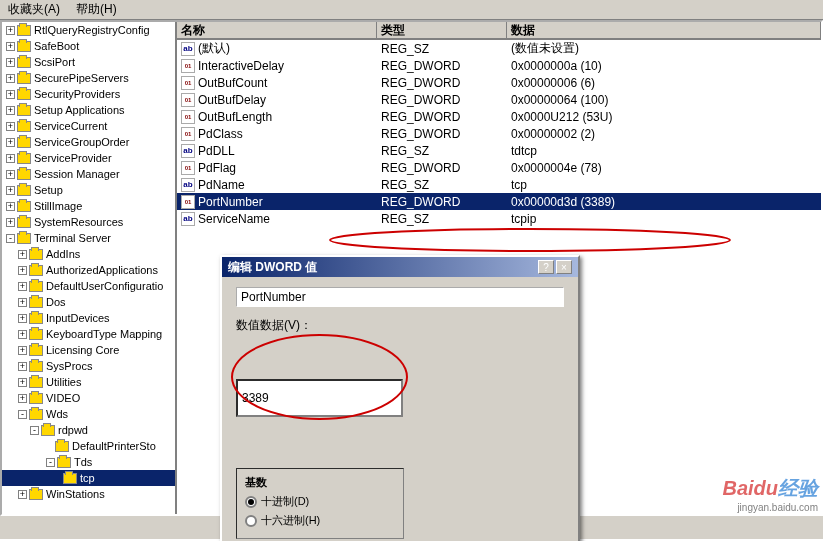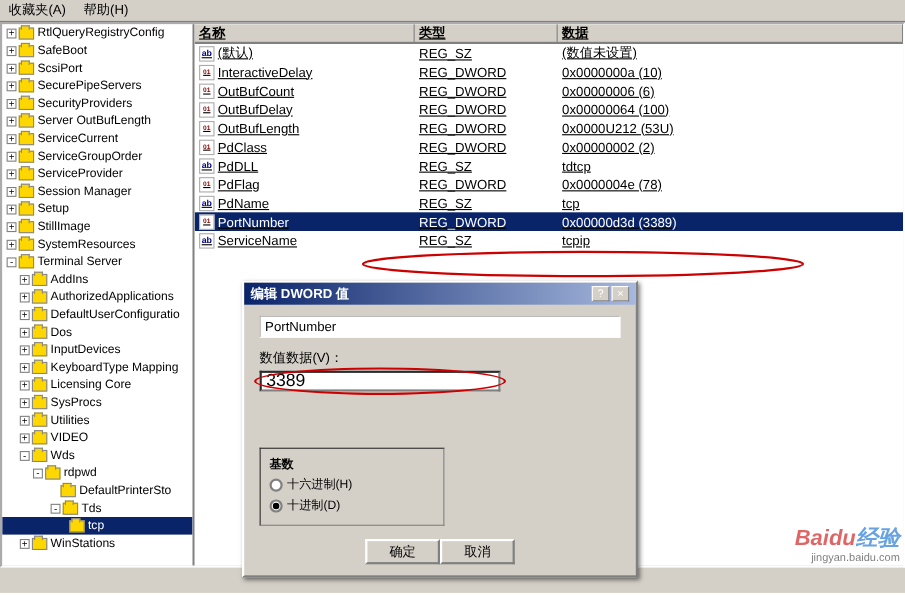--- a/index.html
+++ b/index.html
@@ -94,21 +94,20 @@
       margin-right: 2px;
       flex-shrink: 0;
       cursor: pointer;
     }
 
     
     .reg-panel {
       flex: 1;
       background: white;
       overflow-y: auto;
-      text-decoration: underline;
     }
 
     .reg-header {
       display: flex;
       background: #d4d0c8;
       border-bottom: 2px solid #808080;
       font-weight: bold;
       height: 18px;
       align-items: center;
     }
@@ -308,26 +307,27 @@
       font-size: 12px;
       cursor: pointer;
       display: flex;
       align-items: center;
       justify-content: center;
     }
 
     
     .value-input-box {
       width: 100%;
-      height: 19px;
+      height: 38px;
       border: 2px inset #808080;
       background: white;
       padding: 2px 4px;
-      font-size: 16px;
+      font-size: 12px;
       font-family: 'SimSun', sans-serif;
+      margin-top: 42px;
     }
 
     
     .oval-container {
       position: relative;
     }
     .oval-border {
       position: absolute;
       top: -3px;
       left: -5px;
@@ -391,21 +391,21 @@
           <span>SecurePipeServers</span>
         </div>
       <div class="tree-item" style="padding-left:4px;">
           <span class="expand-icon">+</span>
           <span class="folder-icon"></span>
           <span>SecurityProviders</span>
         </div>
       <div class="tree-item" style="padding-left:4px;">
           <span class="expand-icon">+</span>
           <span class="folder-icon"></span>
-          <span>Server OutBufLength</span>
+          <span>Setup Applications</span>
         </div>
       <div class="tree-item" style="padding-left:4px;">
           <span class="expand-icon">+</span>
           <span class="folder-icon"></span>
           <span>ServiceCurrent</span>
         </div>
       <div class="tree-item" style="padding-left:4px;">
           <span class="expand-icon">+</span>
           <span class="folder-icon"></span>
           <span>ServiceGroupOrder</span>
@@ -637,26 +637,26 @@
         <div class="dialog-value-section">
           <div class="dialog-field-label">数值数据(V)：</div>
           <div class="oval-container">
             <input class="value-input-box" type="text" value="3389" style="">
             <div class="oval-border"></div>
           </div>
         </div>
         <div class="dialog-base-section">
           <div class="base-label">基数</div>
           <div class="radio-item">
+            <div class="radio-circle checked"></div>
+            <span>十进制(D)</span>
+          </div>
+          <div class="radio-item">
             <div class="radio-circle"></div>
             <span>十六进制(H)</span>
-          </div>
-          <div class="radio-item">
-            <div class="radio-circle checked"></div>
-            <span>十进制(D)</span>
           </div>
         </div>
       </div>
 
       <div class="dialog-footer">
         <button class="dialog-action-btn">确定</button>
         <button class="dialog-action-btn">取消</button>
       </div>
     </div>
   </div>

